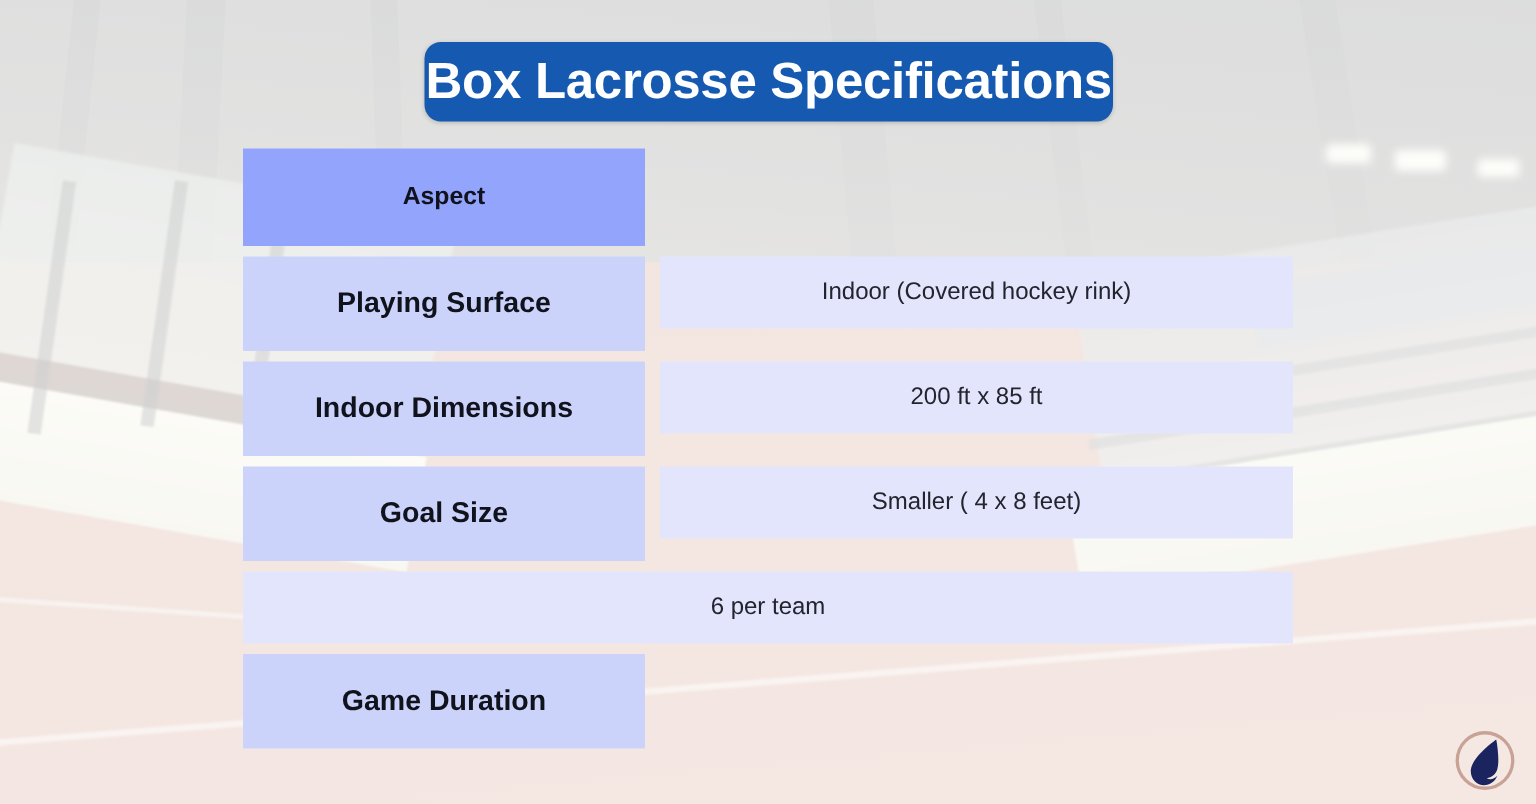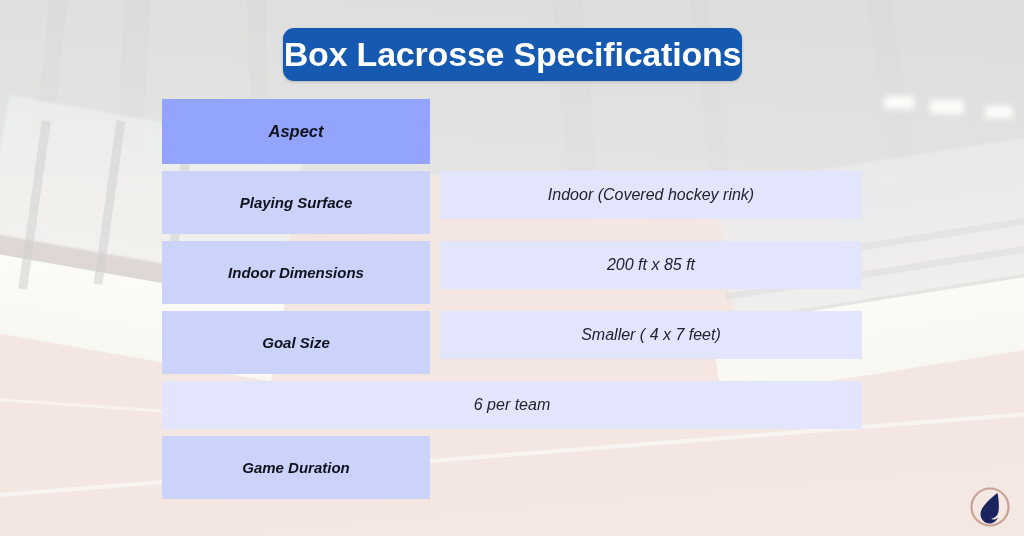--- a/index.html
+++ b/index.html
@@ -122,42 +122,42 @@
     letter-spacing:-0.2px;
     white-space:nowrap;
   }
 
   
   #spec-table {
     position:absolute; left:162px; top:99px; width:700px;
     display:flex; flex-direction:column;
     row-gap:7px;
   }
-  .table-row { display:flex; column-gap:10px;font-style:italic; }
+  .table-row { display:flex; column-gap:10px; }
 
   .cell {
     display:flex; align-items:center; justify-content:center;
     text-align:center;
   }
   .cell.aspect { width:268px; }
   .cell.detail { flex:1; }
 
   .header-row .cell {
     height:65px;
     background:#93a4fc;
     color:#10121c;
     font-size:16.5px;
     font-weight:bold;
   }
 
   .body-row .cell.aspect {
     height:63px;
     background:#ccd3fb;
     color:#10121c;
-    font-size:15px;
+    font-size:19px;
     font-weight:bold;
   }
   .body-row .cell.detail {
     height:48px;
     background:#e3e5fc;
     color:#22242e;
     font-size:16px;
     font-weight:normal;
   }
 
@@ -219,21 +219,21 @@
     <div class="cell detail">Indoor (Covered hockey rink)</div>
   </div>
 
   <div class="table-row body-row">
     <div class="cell aspect">Indoor Dimensions</div>
     <div class="cell detail">200 ft x 85 ft</div>
   </div>
 
   <div class="table-row body-row">
     <div class="cell aspect">Goal Size</div>
-    <div class="cell detail">Smaller ( 4 x 7 feet)</div>
+    <div class="cell detail">Smaller ( 4 x 8 feet)</div>
   </div>
 
   <div class="table-row body-row">
     <div class="cell detail">6 per team</div>
   </div>
 
   <div class="table-row body-row">
     <div class="cell aspect">Game Duration</div>
   </div>
 

